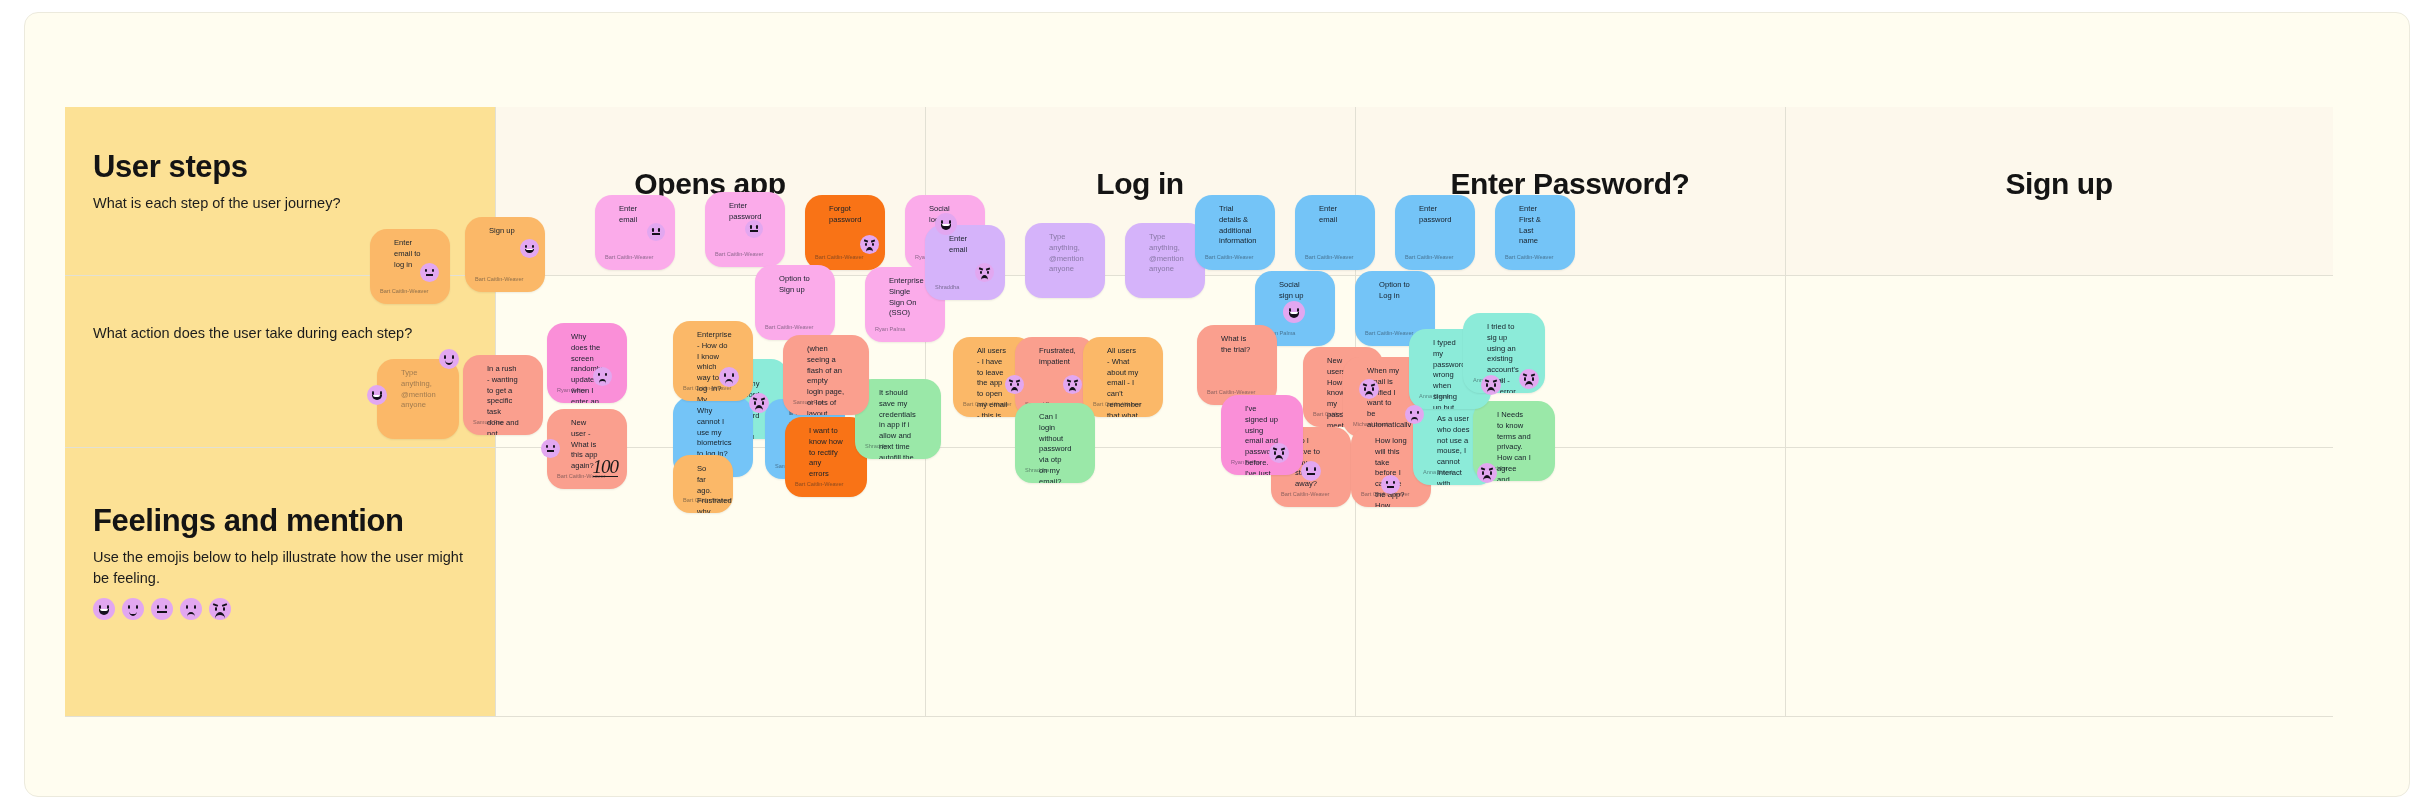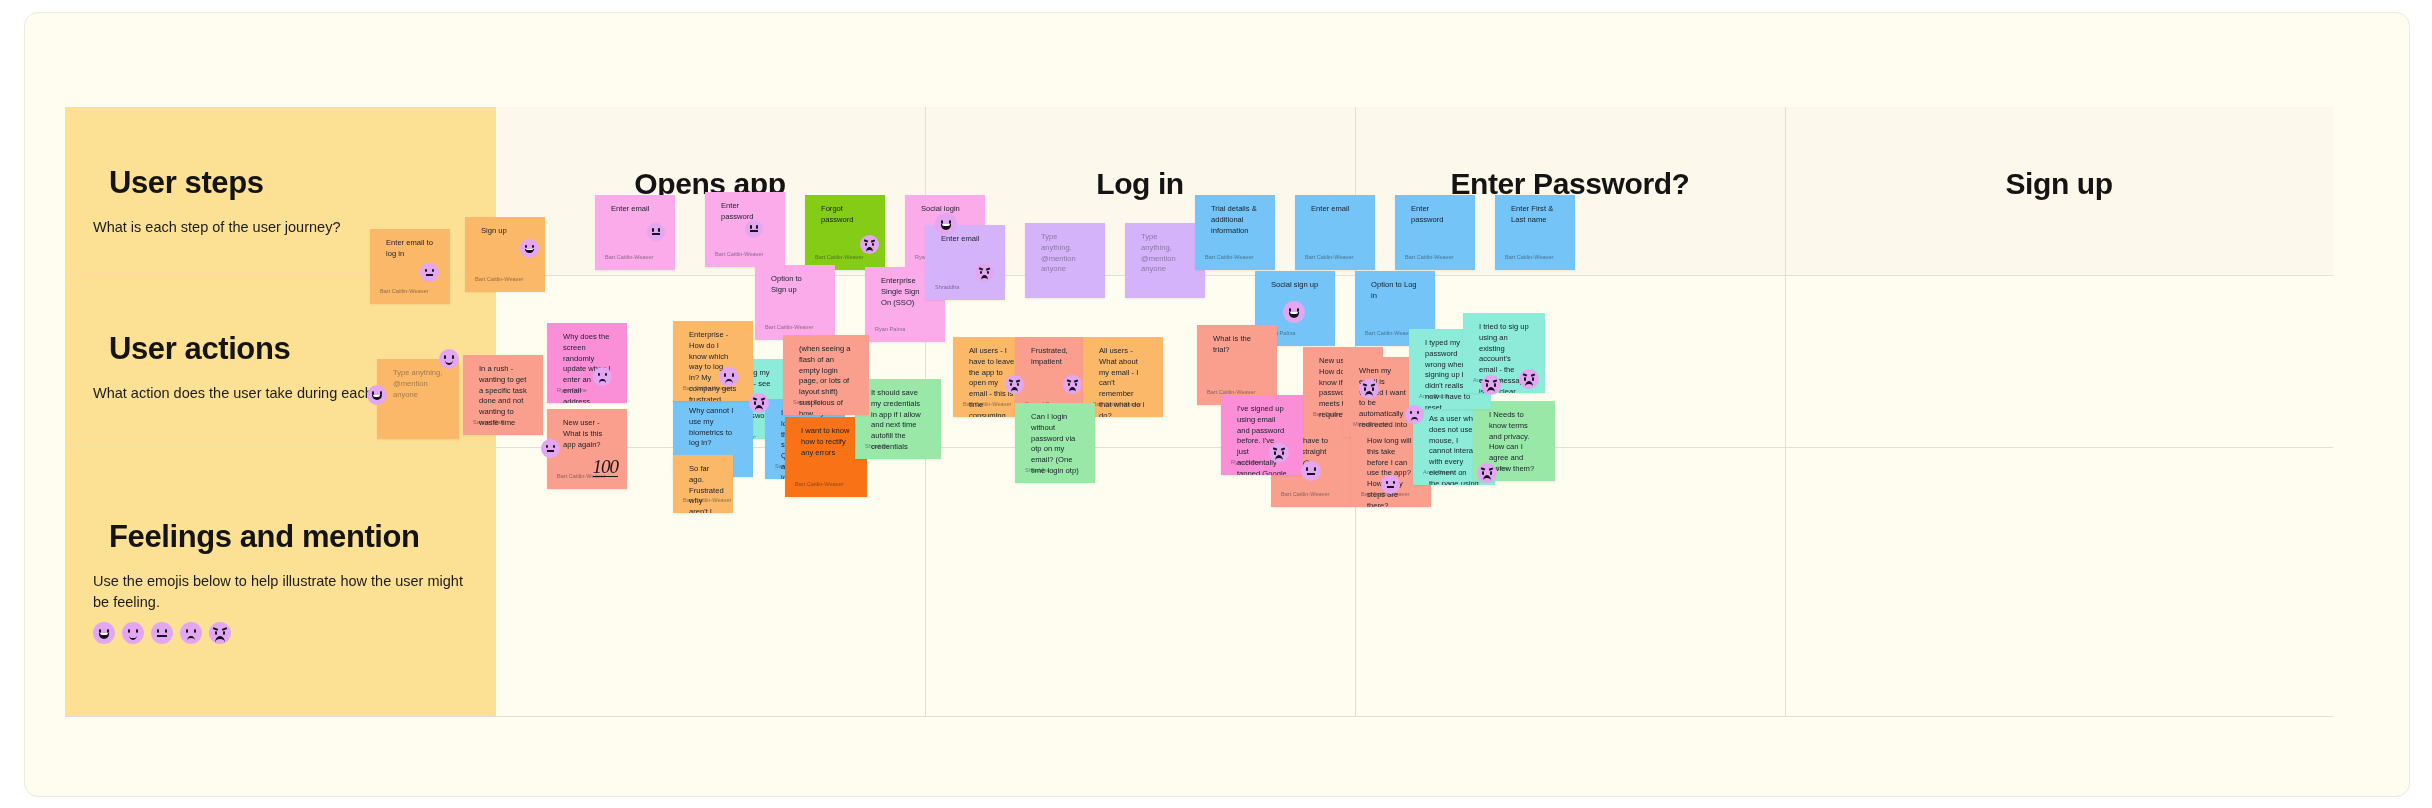--- a/index.html
+++ b/index.html
@@ -35,21 +35,21 @@
   }
   .left-col{
     position:absolute;left:0;top:0;width:430px;height:610px;
     background:#fce195;
   }
   .left-cell{
     position:absolute;left:0;width:430px;
     padding:0 28px;box-sizing:border-box;
   }
   .left-cell h1{
-    margin:16px;font-size:31px;font-weight:bold;color:#141414;letter-spacing:-0.4px;
+    margin:0;font-size:31px;font-weight:bold;color:#141414;letter-spacing:-0.4px;
   }
   .left-cell p{
     margin:8px 0 0 0;font-size:14.5px;color:#1c1c1c;line-height:1.42;
   }
   .emoji-legend{margin-top:10px;display:flex;gap:7px;}
   .stage-title{
     position:absolute;top:60px;
     font-size:30px;font-weight:bold;color:#141414;
     text-align:center;letter-spacing:-0.4px;
   }
@@ -60,24 +60,25 @@
   }
   .emo .eye{position:absolute;background:#14101c;border-radius:40%;}
   .emo .mouth{position:absolute;background:#14101c;}
   .emo.grin .mouth{border-radius:0 0 60% 60%/0 0 100% 100%;background:#14101c;}
   .emo.grin .mouth::after{content:"";position:absolute;left:12%;right:12%;top:0;height:32%;background:#fff;border-radius:0 0 3px 3px;}
   .emo.smile .mouth{background:transparent;border-bottom:2.2px solid #14101c;border-radius:0 0 60% 60%/0 0 100% 100%;}
   .emo.angry .brow{position:absolute;background:#14101c;}
   
   .note{
     position:absolute;box-sizing:border-box;
-    padding:9px 16px;
+    padding:9px 24px;
     font-size:7.6px;line-height:1.42;color:#17202a;
     box-shadow:0 1px 2px rgba(0,0,0,.07);
     overflow:hidden;
+    border-radius:17px;
   }
   .note .body{white-space:pre-wrap;}
   .note .author{
     position:absolute;left:10px;bottom:8px;
     font-size:5.6px;color:rgba(23,32,42,.5);
     white-space:nowrap;
   }
   .note.placeholder .body{color:rgba(23,32,42,.42);}
   .note-emo{position:absolute;z-index:6;}
   .hundred{
@@ -107,21 +108,20 @@
     <div class="row-line" style="top:168px"></div>
     <div class="row-line" style="top:340px"></div>
     <div class="row-line" style="top:609px"></div>
 
     <div class="left-cell" style="top:42px">
       <h1>User steps</h1>
       <p>What is each step of the user journey?</p>
     </div>
 
     <div class="left-cell" style="top:208px">
-      <h1>User actions</h1>
       <p>What action does the user take during each step?</p>
     </div>
 
     <div class="left-cell" style="top:396px">
       <h1>Feelings and mention</h1>
       <p>Use the emojis below to help illustrate how the user might be feeling.</p>
       <div class="emoji-legend" id="emoji-legend">
           <div class="emo grin" style="width: 22px; height: 22px; background: rgb(226, 167, 240);">
             <div class="eye" style="width: 2.53px; height: 4.18px; top: 6.6px; left: 5.72px;"></div>
             <div class="eye" style="width: 2.53px; height: 4.18px; top: 6.6px; right: 5.72px;"></div>
@@ -187,21 +187,21 @@
         </div>
         <div class="note" style="left: 640px; top: 85px; width: 80px; height: 75px; background: rgb(251, 171, 234);">
           <div class="body">Enter password</div>
           <div class="author">Bart Caitlin-Weaver</div>
         </div>
         <div class="emo neutral note-emo" style="width: 18px; height: 18px; background: rgb(226, 167, 240); position: absolute; left: 680px; top: 113px; z-index: 6;">
           <div class="eye" style="width: 2.07px; height: 3.42px; top: 5.4px; left: 4.68px;"></div>
           <div class="eye" style="width: 2.07px; height: 3.42px; top: 5.4px; right: 4.68px;"></div>
           <div class="mouth" style="width: 7.56px; height: 2px; left: 5.22px; top: 10.44px;"></div>
         </div>
-        <div class="note" style="left: 740px; top: 88px; width: 80px; height: 75px; background: #84cc16;">
+        <div class="note" style="left: 740px; top: 88px; width: 80px; height: 75px; background: #f97316;">
           <div class="body">Forgot password</div>
           <div class="author">Bart Caitlin-Weaver</div>
         </div>
         <div class="emo angry note-emo" style="width: 19px; height: 19px; background: rgb(226, 167, 240); position: absolute; left: 795px; top: 128px; z-index: 6;">
           <div class="eye" style="width: 2.185px; height: 3.61px; top: 7.6px; left: 4.94px;"></div>
           <div class="eye" style="width: 2.185px; height: 3.61px; top: 7.6px; right: 4.94px;"></div>
           <div class="brow" style="width: 4.18px; height: 2px; top: 5.13px; left: 3.61px; transform: rotate(20deg);"></div>
           <div class="brow" style="width: 4.18px; height: 2px; top: 5.13px; right: 3.61px; transform: rotate(-20deg);"></div>
           <div class="mouth" style="width: 7.98px; height: 3.8px; left: 5.51px; top: 11.78px; background: transparent; border-top: 3px solid rgb(20, 16, 28); border-radius: 60% 60% 0px 0px / 100% 100% 0px 0px;"></div>
         </div>

